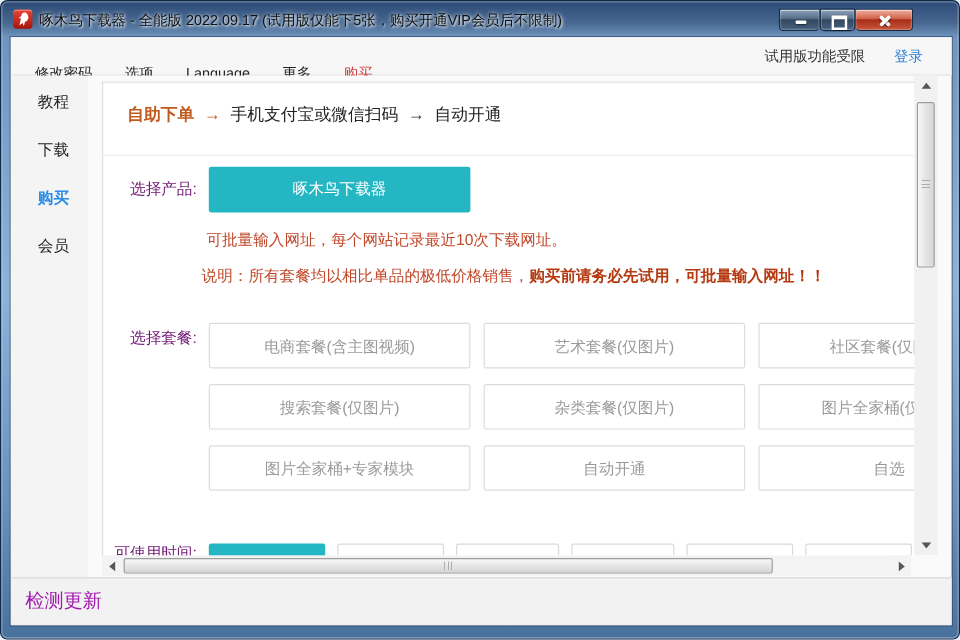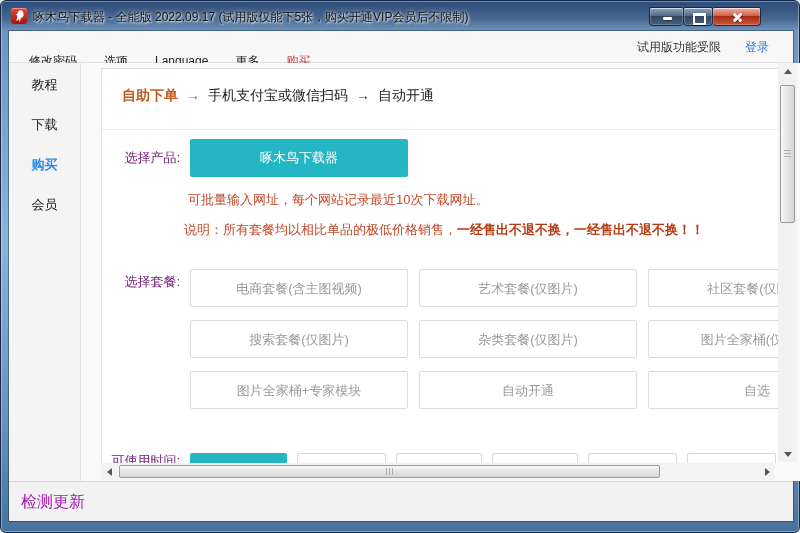--- a/index.html
+++ b/index.html
@@ -39,21 +39,21 @@
   .menu-item.buy{color:#cc3a3a;}
   .menu-right{position:absolute;right:24px;top:0;height:32px;display:flex;align-items:center;gap:24px;}
   .trial-note{color:#333;}
   .login{color:#2b7bd3;cursor:pointer;}
   
   .sidebar{position:absolute;left:0;top:32px;width:72px;height:418px;background:#f4f4f4;
     border-right:1px solid #e3e3e3;box-sizing:border-box;padding-top:2px;}
   .side-item{height:40px;line-height:40px;text-align:center;font-size:13px;color:#222;cursor:default;}
   .side-item.active{color:#2a8ce8;font-weight:bold;}
   
-  .main-area{position:absolute;left:80px;top:32px;width:712px;height:418px;background:#fafafa;}
+  .main-area{position:absolute;left:64px;top:32px;width:712px;height:418px;background:#fafafa;}
   .content-panel{position:absolute;left:12px;top:5px;width:677px;height:395px;background:#fff;
     border-top:1px solid #e0e0e0;border-left:1px solid #e0e0e0;box-sizing:border-box;overflow:hidden;}
   .steps{position:absolute;left:20px;top:18px;font-size:14px;white-space:nowrap;color:#222;}
   .steps .step1{color:#c05a1e;font-weight:bold;}
   .steps .arrow{margin:0 8px;font-weight:bold;}
   .steps .arrow.orange{color:#c05a1e;}
   .steps .arrow.dark{color:#333;}
   .hsep{position:absolute;left:0;top:60px;width:677px;height:1px;background:#ededed;}
   .field-label{position:absolute;left:0;width:78px;text-align:right;font-size:13px;color:#701a75;white-space:nowrap;}
   .product-label{top:80px;}
@@ -155,21 +155,21 @@
       <div class="content-panel">
         <div class="steps">
           <span class="step1">自助下单</span><span class="arrow orange">→</span><span class="step2">手机支付宝或微信扫码</span><span class="arrow dark">→</span><span class="step3">自动开通</span>
         </div>
         <div class="hsep"></div>
 
         <div class="field-label product-label">选择产品:</div>
         <div class="product-btn">啄木鸟下载器</div>
 
         <div class="note1">可批量输入网址，每个网站记录最近10次下载网址。</div>
-        <div class="note2"><span>说明：所有套餐均以相比单品的极低价格销售，</span><b>一经售出不退不换，一经售出不退不换！！</b></div>
+        <div class="note2"><span>说明：所有套餐均以相比单品的极低价格销售，</span><b>购买前请务必先试用，可批量输入网址！！</b></div>
 
         <div class="field-label packages-label">选择套餐:</div>
 
         <div class="pkg r0 c0">电商套餐(含主图视频)</div>
         <div class="pkg r0 c1">艺术套餐(仅图片)</div>
         <div class="pkg r0 c2">社区套餐(仅图片)</div>
         <div class="pkg r1 c0">搜索套餐(仅图片)</div>
         <div class="pkg r1 c1">杂类套餐(仅图片)</div>
         <div class="pkg r1 c2">图片全家桶(仅图片)</div>
         <div class="pkg r2 c0">图片全家桶+专家模块</div>

